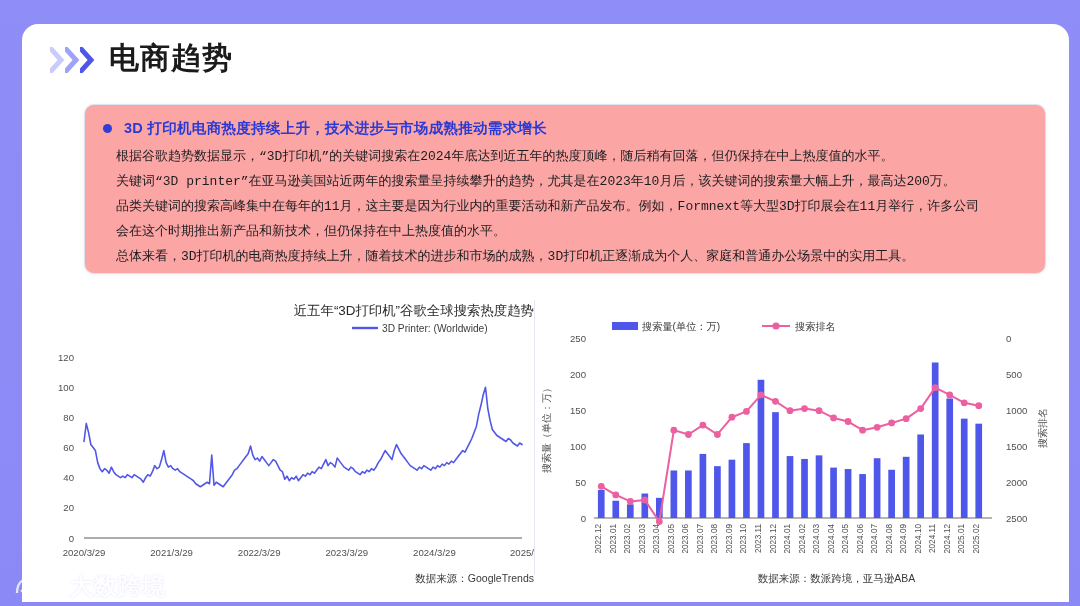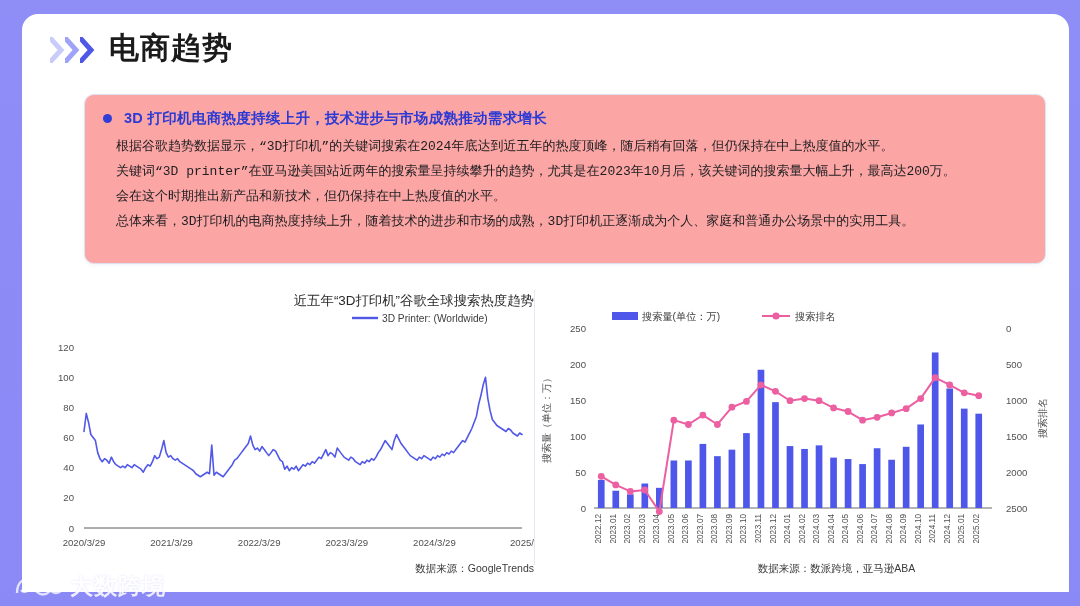--- a/index.html
+++ b/index.html
@@ -10,21 +10,21 @@
     overflow: hidden;
   }
   #page {
     position: relative;
     width: 1080px; height: 606px;
     background: linear-gradient(180deg,#8f8ef7 0%, #8a89f6 100%);
   }
   
   #card {
     position: absolute;
-    left: 22px; top: 14px;
+    left: 22px; top: 24px;
     width: 1047px; height: 578px;
     background: #ffffff;
     border-radius: 16px 16px 0 0;
     box-shadow: 0 0 0 0 rgba(0,0,0,0);
     overflow: hidden;
   }
   
   #header {
     position: absolute; left: 0; top: 0;
     width: 100%; height: 68px;
@@ -132,20 +132,21 @@
       <span id="page-title">电商趋势</span>
     </div>
 
     <div id="info-panel">
       <div id="info-head">
         <span class="bullet-dot"></span>
         <span id="info-heading">3D 打印机电商热度持续上升，技术进步与市场成熟推动需求增长</span>
       </div>
       <p class="para">根据谷歌趋势数据显示，“3D打印机”的关键词搜索在2024年底达到近五年的热度顶峰，随后稍有回落，但仍保持在中上热度值的水平。</p>
       <p class="para">关键词“3D printer”在亚马逊美国站近两年的搜索量呈持续攀升的趋势，尤其是在2023年10月后，该关键词的搜索量大幅上升，最高达200万。</p>
+      <p class="para">品类关键词的搜索高峰集中在每年的11月，这主要是因为行业内的重要活动和新产品发布。例如，Formnext等大型3D打印展会在11月举行，许多公司</p>
       <p class="para">会在这个时期推出新产品和新技术，但仍保持在中上热度值的水平。</p>
       <p class="para">总体来看，3D打印机的电商热度持续上升，随着技术的进步和市场的成熟，3D打印机正逐渐成为个人、家庭和普通办公场景中的实用工具。</p>
     </div>
 
     <div id="charts">
 
       <div class="chart-box" id="chart-left">
         <div class="chart-title">近五年“3D打印机”谷歌全球搜索热度趋势</div>
         <svg id="svg-left" width="512" height="280" style="position:absolute;top:34px;left:0">
             <text x="52" y="225.5" text-anchor="end" class="tick-lbl">0</text>

